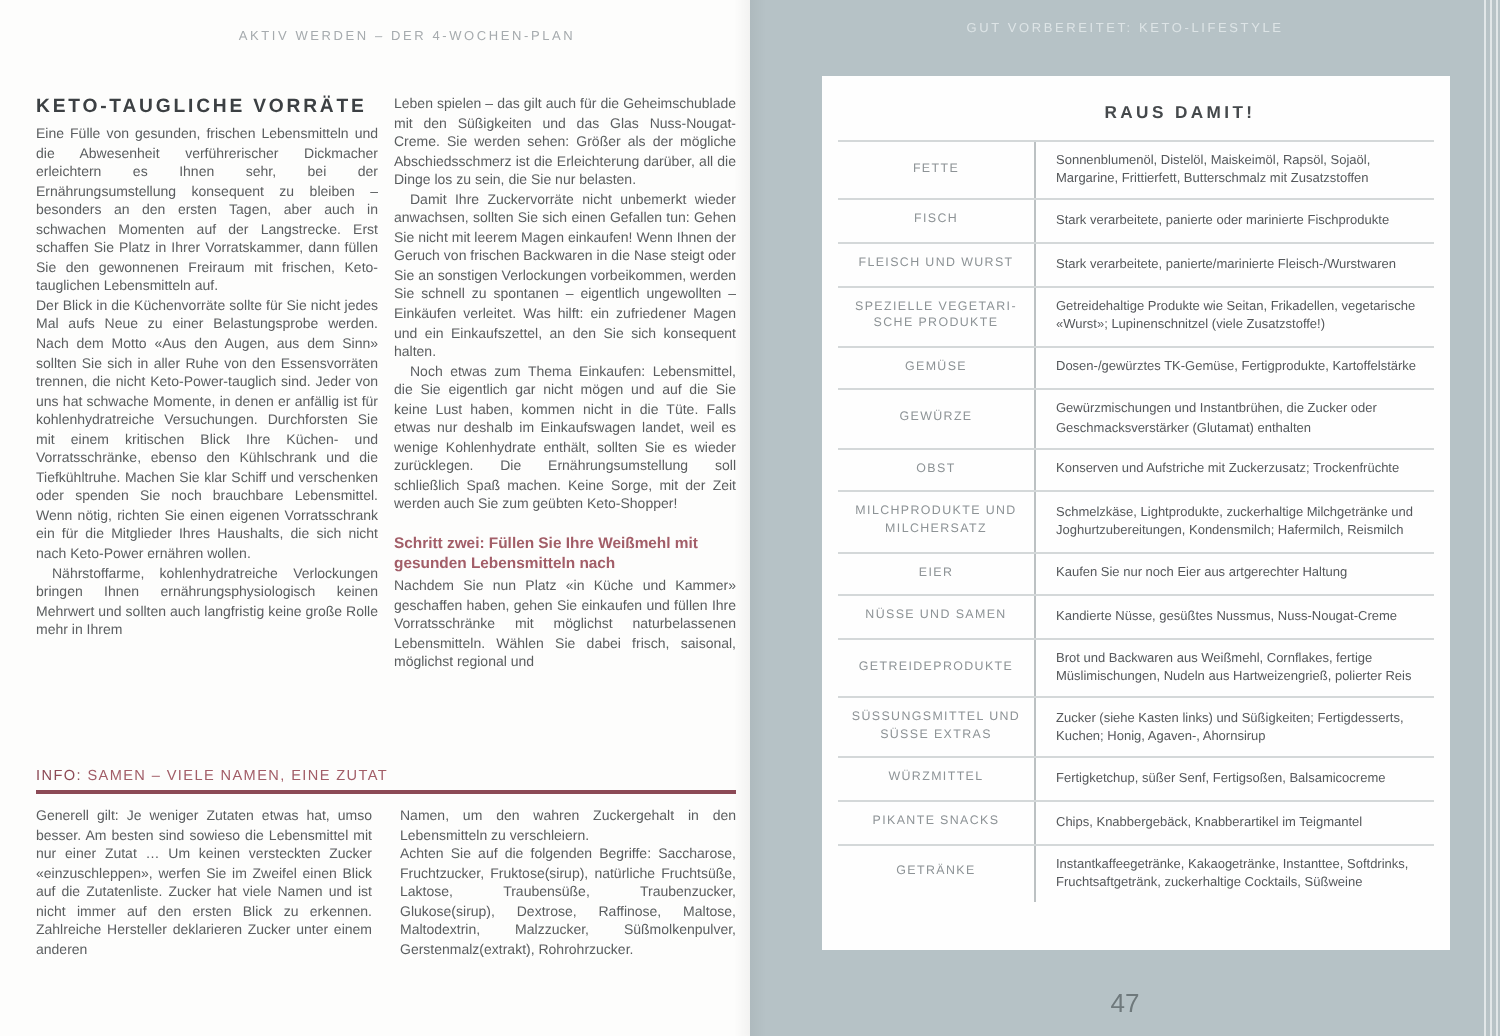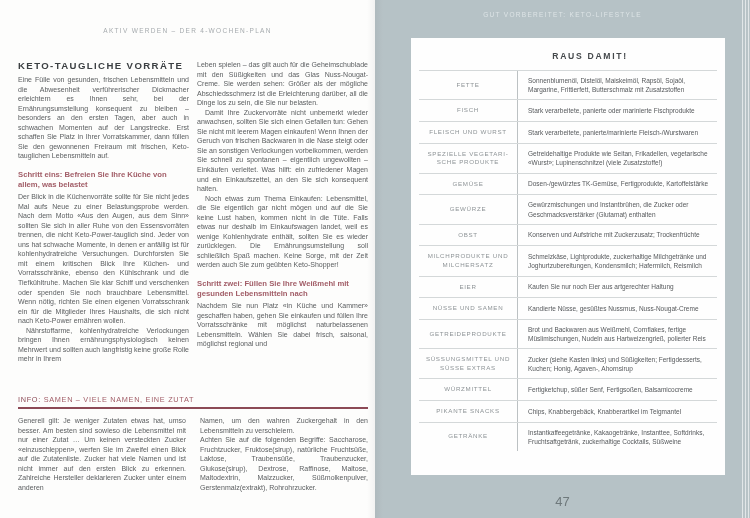--- a/index.html
+++ b/index.html
@@ -1,20 +1,20 @@
 <!DOCTYPE html>
 <html lang="de"><head>
 <meta charset="utf-8">
 <style>
   html,body{margin:0;padding:0;}
   body{width:750px;height:518px;overflow:hidden;font-family:"Liberation Sans",sans-serif;background:#e8e8e8;}
   .spread{position:relative;width:750px;height:518px;background:#fdfdfc;}
 
   
-  .page-left{position:absolute;left:0;top:16px;width:375px;height:404px;background:#fdfdfc;}
+  .page-left{position:absolute;left:0;top:4px;width:375px;height:404px;background:#fdfdfc;padding-left:32px;}
   .running-head{position:absolute;top:11px;left:0;width:100%;text-align:center;
     font-size:6.5px;letter-spacing:1.3px;color:#a6abae;}
   .cols{position:absolute;left:18px;top:44px;width:350px;display:flex;gap:8px;}
   .col{width:171px;}
   .col p{margin:0;font-size:7px;line-height:9.55px;color:#5a5d5f;text-align:justify;hyphens:auto;-webkit-hyphens:auto;}
   .col p.indent{text-indent:8px;}
   .article-title{margin:0 0 4px 0;font-size:9.6px;font-weight:bold;letter-spacing:1.4px;color:#3c4043;}
   .step-head{margin:9px 0 3px 0;font-size:7.7px;line-height:9.6px;font-weight:bold;color:#a25e68;}
 
   .info-box{position:absolute;left:18px;top:379px;width:350px;}
@@ -55,21 +55,20 @@
 
 <div class="spread">
 
   <div class="page-left">
     <div class="running-head">AKTIV WERDEN – DER 4-WOCHEN-PLAN</div>
 
     <div class="cols">
       <div class="col">
         <h1 class="article-title">KETO-TAUGLICHE VORRÄTE</h1>
         <p>Eine Fülle von gesunden, frischen Lebensmitteln und die Abwesenheit verführerischer Dickmacher erleichtern es Ihnen sehr, bei der Ernährungsumstellung konsequent zu bleiben – besonders an den ersten Tagen, aber auch in schwachen Momenten auf der Langstrecke. Erst schaffen Sie Platz in Ihrer Vorratskammer, dann füllen Sie den gewonnenen Freiraum mit frischen, Keto-tauglichen Lebensmitteln auf.</p>
-        <h2 class="step-head">Schritt eins: Befreien Sie Ihre Küche von allem, was belastet</h2>
         <p>Der Blick in die Küchenvorräte sollte für Sie nicht jedes Mal aufs Neue zu einer Belastungsprobe werden. Nach dem Motto «Aus den Augen, aus dem Sinn» sollten Sie sich in aller Ruhe von den Essensvorräten trennen, die nicht Keto-Power-tauglich sind. Jeder von uns hat schwache Momente, in denen er anfällig ist für kohlenhydratreiche Versuchungen. Durchforsten Sie mit einem kritischen Blick Ihre Küchen- und Vorratsschränke, ebenso den Kühlschrank und die Tiefkühltruhe. Machen Sie klar Schiff und verschenken oder spenden Sie noch brauchbare Lebensmittel. Wenn nötig, richten Sie einen eigenen Vorratsschrank ein für die Mitglieder Ihres Haushalts, die sich nicht nach Keto-Power ernähren wollen.</p>
         <p class="indent">Nährstoffarme, kohlenhydratreiche Verlockungen bringen Ihnen ernährungsphysiologisch keinen Mehrwert und sollten auch langfristig keine große Rolle mehr in Ihrem</p>
       </div>
       <div class="col">
         <p>Leben spielen – das gilt auch für die Geheimschublade mit den Süßigkeiten und das Glas Nuss-Nougat-Creme. Sie werden sehen: Größer als der mögliche Abschiedsschmerz ist die Erleichterung darüber, all die Dinge los zu sein, die Sie nur belasten.</p>
         <p class="indent">Damit Ihre Zuckervorräte nicht unbemerkt wieder anwachsen, sollten Sie sich einen Gefallen tun: Gehen Sie nicht mit leerem Magen einkaufen! Wenn Ihnen der Geruch von frischen Backwaren in die Nase steigt oder Sie an sonstigen Verlockungen vorbeikommen, werden Sie schnell zu spontanen – eigentlich ungewollten – Einkäufen verleitet. Was hilft: ein zufriedener Magen und ein Einkaufszettel, an den Sie sich konsequent halten.</p>
         <p class="indent">Noch etwas zum Thema Einkaufen: Lebensmittel, die Sie eigentlich gar nicht mögen und auf die Sie keine Lust haben, kommen nicht in die Tüte. Falls etwas nur deshalb im Einkaufswagen landet, weil es wenige Kohlenhydrate enthält, sollten Sie es wieder zurücklegen. Die Ernährungsumstellung soll schließlich Spaß machen. Keine Sorge, mit der Zeit werden auch Sie zum geübten Keto-Shopper!</p>
         <h2 class="step-head">Schritt zwei: Füllen Sie Ihre Weißmehl mit gesunden Lebensmitteln nach</h2>
         <p>Nachdem Sie nun Platz «in Küche und Kammer» geschaffen haben, gehen Sie einkaufen und füllen Ihre Vorratsschränke mit möglichst naturbelassenen Lebensmitteln. Wählen Sie dabei frisch, saisonal, möglichst regional und</p>
       </div>

